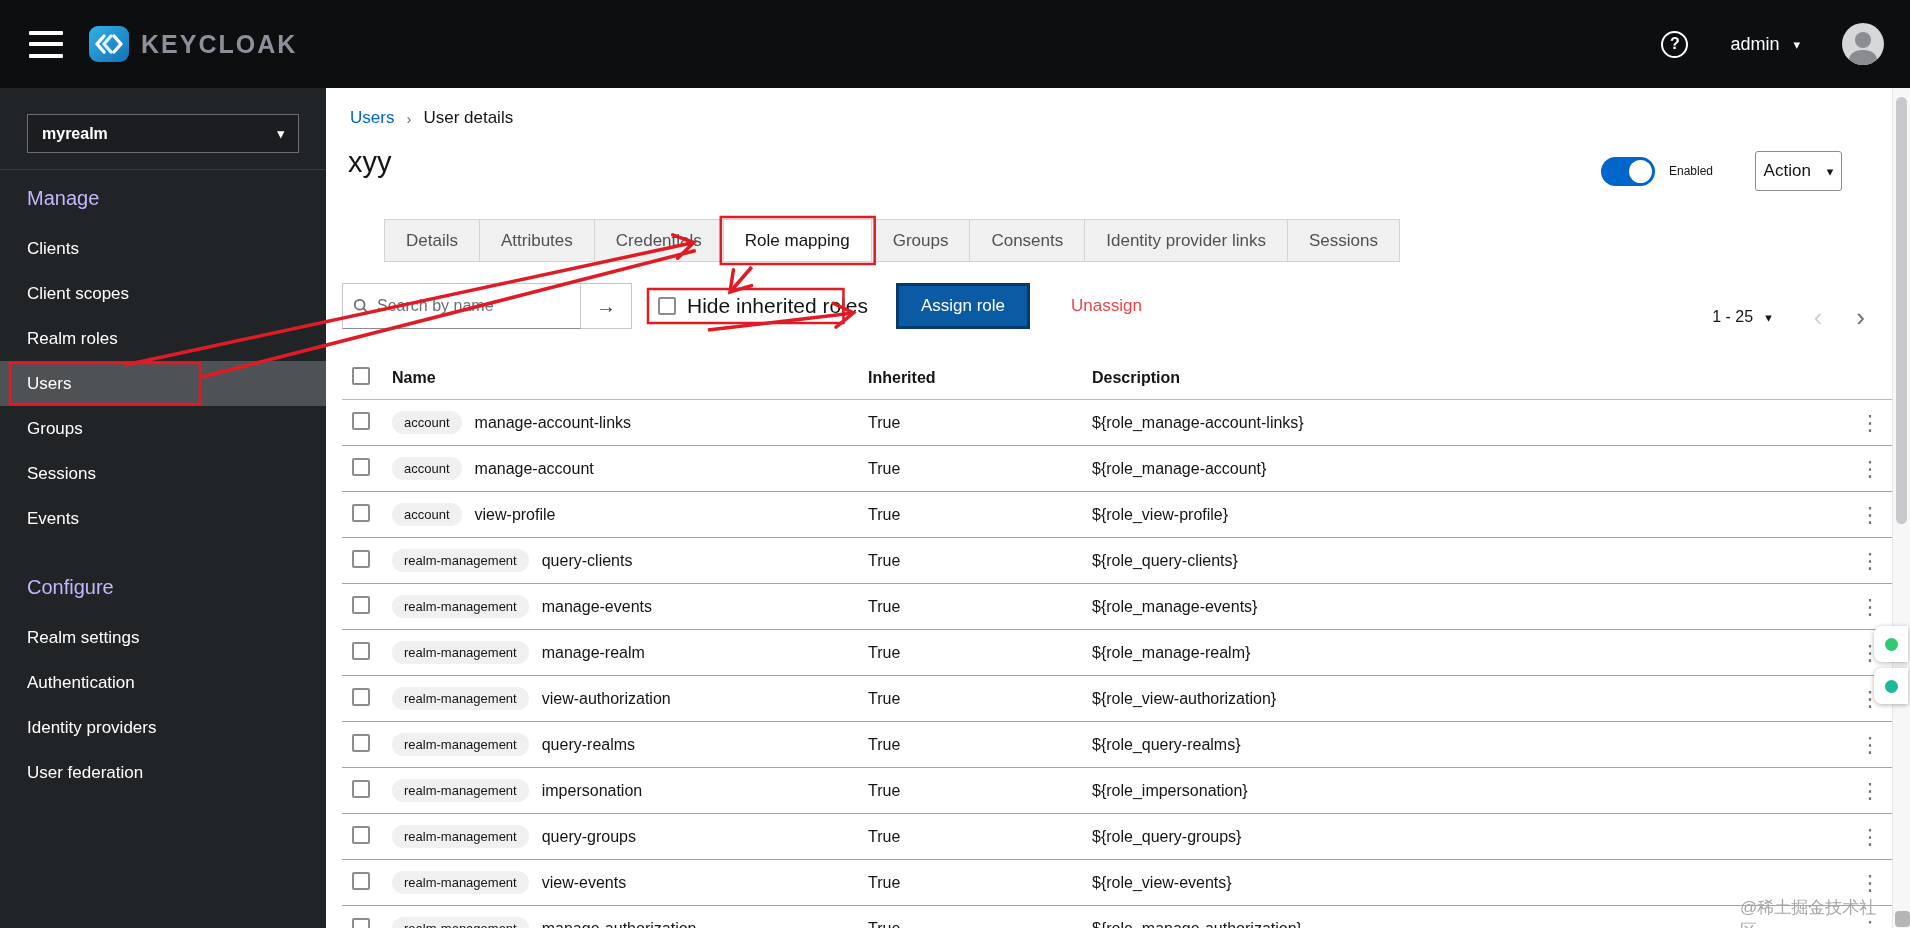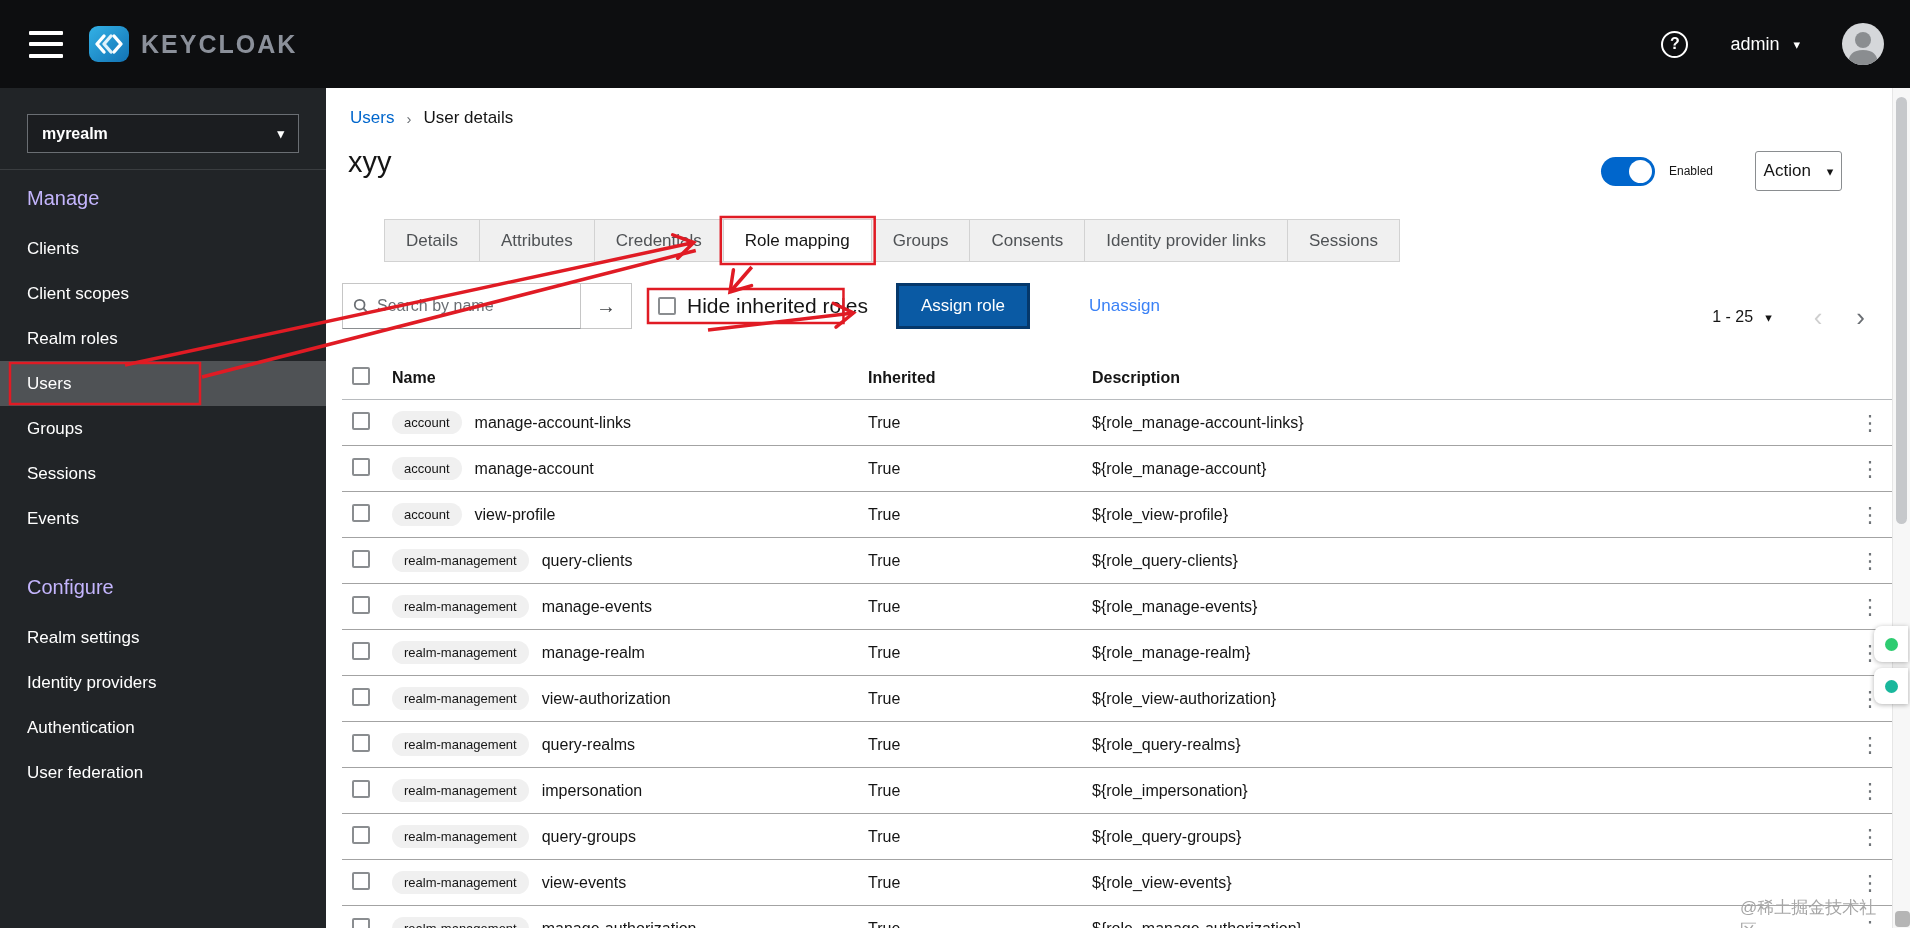--- a/index.html
+++ b/index.html
@@ -50,21 +50,21 @@
   .toolbar{position:absolute;left:16px;top:195px;height:46px;display:flex;align-items:center;}
   .search-wrap{display:flex;height:46px;}
   .search-input{width:239px;height:46px;border:1px solid #c6c6c6;border-bottom-color:#8a8d90;display:flex;align-items:center;padding:0 10px;gap:8px;background:#fff;}
   .search-input input{border:none;outline:none;font-size:16px;width:100%;color:#151515;background:transparent;}
   .search-input input::placeholder{color:#6a6e73;}
   .search-btn{width:51px;height:46px;border:1px solid #c6c6c6;border-left:none;background:#fff;font-size:20px;color:#3c3f42;cursor:pointer;display:flex;align-items:center;justify-content:center;}
   .hide-group{margin-left:26px;display:flex;align-items:center;gap:11px;}
   .checkbox{width:18px;height:18px;border:2px solid #8a8d90;border-radius:2px;background:#fff;cursor:pointer;flex:none;display:inline-block;}
   .hide-label{font-size:21px;}
   .assign-btn{margin-left:28px;height:46px;padding:0 22px;background:#0a5aa4;border:3px solid #05386b;color:#fff;font-size:17px;cursor:pointer;display:flex;align-items:center;}
-  .unassign{margin-left:59px;color:#3b82f6;font-size:17px;cursor:pointer;text-align:center;}
+  .unassign{margin-left:41px;color:#ef4444;font-size:17px;cursor:pointer;text-align:center;}
   .pagination{position:absolute;right:45px;top:206px;height:46px;display:flex;align-items:center;}
   .page-range{display:flex;align-items:center;gap:12px;font-size:16px;cursor:pointer;}
   .chev{font-size:26px;line-height:1;cursor:pointer;}
   .chev.prev{margin-left:42px;color:#cfcfcf;}
   .chev.next{margin-left:34px;color:#6a6e73;}
 
   .table{position:absolute;left:16px;top:268px;width:1550px;}
   .thead,.trow{display:grid;grid-template-columns:50px 476px 224px 1fr 44px;align-items:center;border-bottom:1px solid #a3a3a3;}
   .thead{height:44px;font-weight:bold;font-size:16px;border-bottom-color:#b8bbbe;}
   .trow{height:46px;font-size:16px;background:#fff;}
@@ -145,22 +145,22 @@
       <div class="nav-title">Manage</div>
       <div class="nav-item">Clients</div>
       <div class="nav-item">Client scopes</div>
       <div class="nav-item">Realm roles</div>
       <div class="nav-item active">Users</div>
       <div class="nav-item">Groups</div>
       <div class="nav-item">Sessions</div>
       <div class="nav-item">Events</div>
       <div class="nav-title second">Configure</div>
       <div class="nav-item">Realm settings</div>
+      <div class="nav-item">Authentication</div>
       <div class="nav-item">Identity providers</div>
-      <div class="nav-item">Authentication</div>
       <div class="nav-item">User federation</div>
     </nav>
 </div>
 
 <div class="main">
   <div class="breadcrumb">
     <span class="link">Users</span>
     <span class="sep">›</span>
     <span>User details</span>
   </div>

